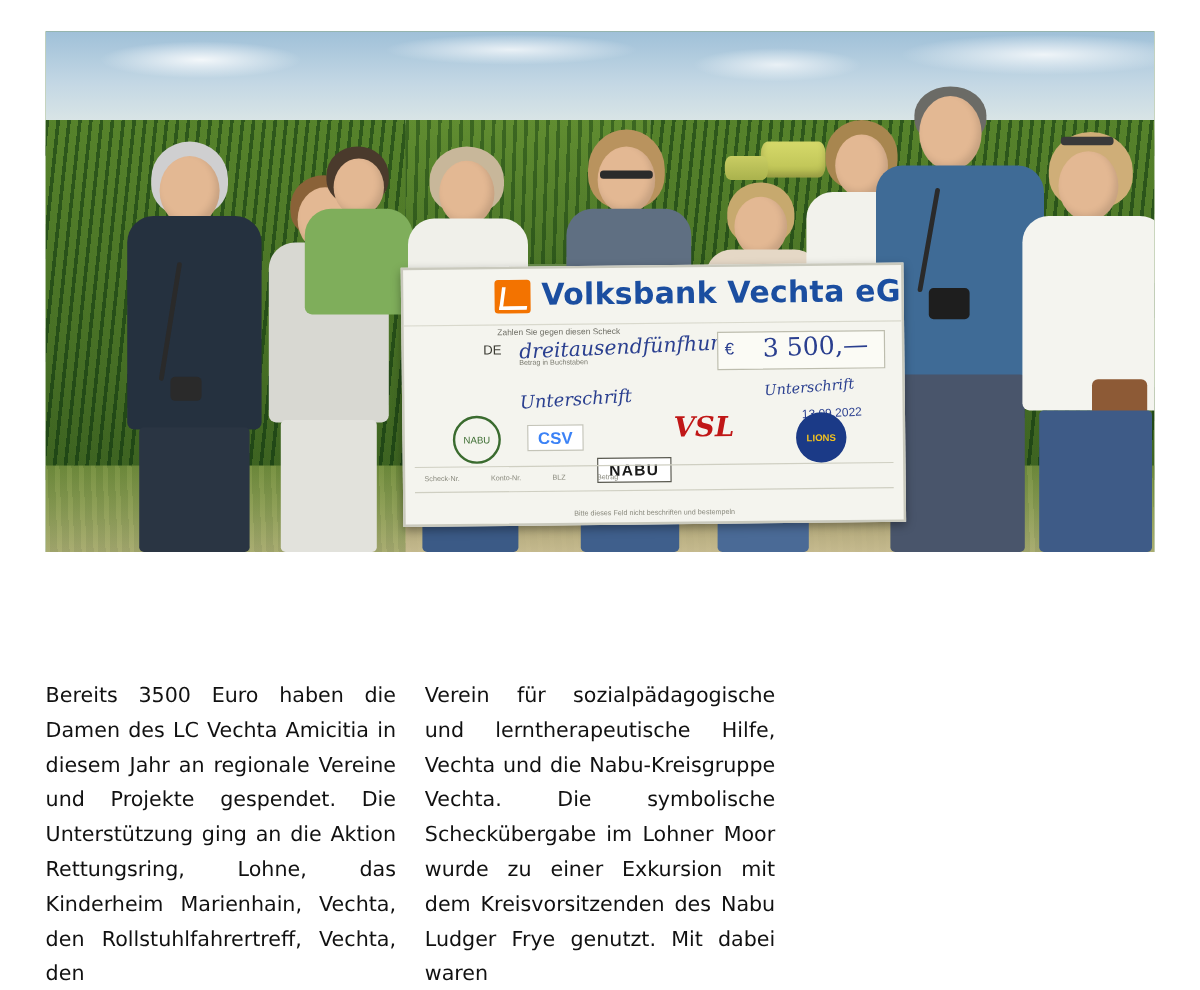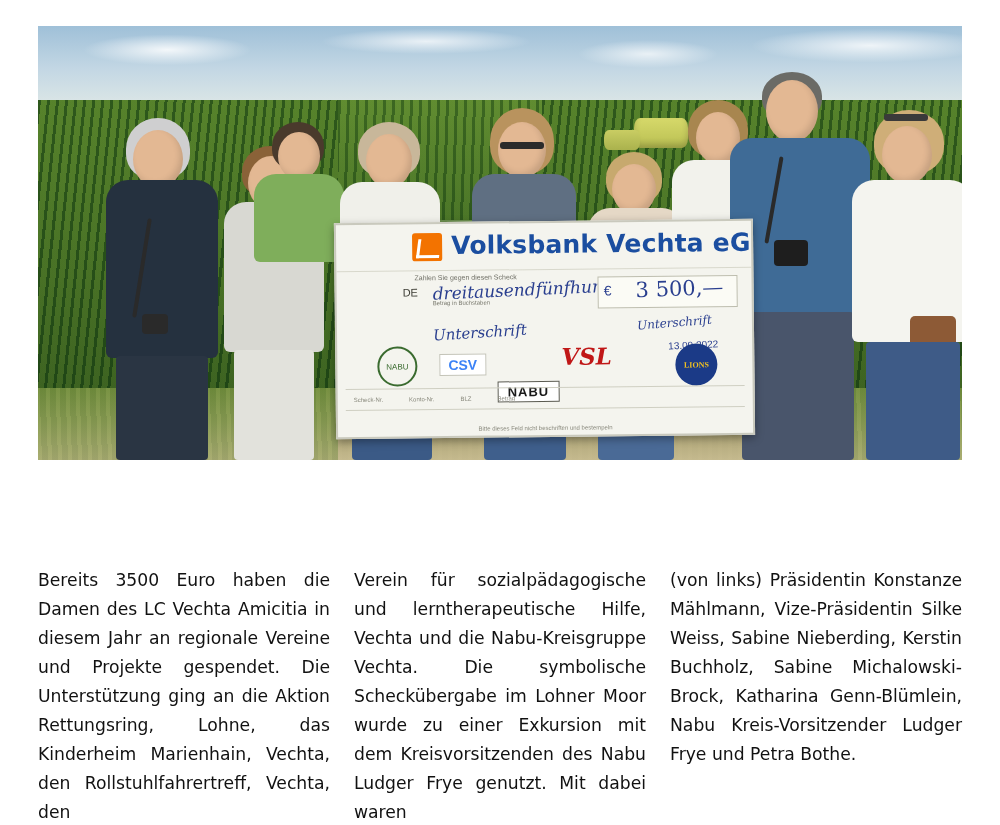--- a/index.html
+++ b/index.html
@@ -482,21 +482,21 @@
         <div class="sig2">Unterschrift</div>
         <div class="date-hand">13.09.2022</div>
 
         <div class="logo-row">
           <div class="lg" style="left:0; top:14px;">
             <div class="lg-circle">NABU</div>
           </div>
           <div class="lg lg-csv" style="left:62px; top:22px;">CSV</div>
           <div class="lg lg-vsl" style="left:184px; top:12px;">VSL</div>
           <div class="lg lg-nabu" style="left:120px; top:50px;">NABU</div>
-          <div class="lg lg-lions" style="left:298px; top:14px;font-family:Liberation Serif, serif;">LIONS</div>
+          <div class="lg lg-lions" style="left:286px; top:14px;">LIONS</div>
         </div>
 
         <div class="cheque-bottom">
           <span>Scheck-Nr.</span>
           <span>Konto-Nr.</span>
           <span>BLZ</span>
           <span>Betrag</span>
         </div>
         <div class="cheque-foot">Bitte dieses Feld nicht beschriften und bestempeln</div>
       </div>
@@ -505,17 +505,16 @@
 
 
   <div class="cols">
     <div class="col">
       <p>Bereits 3500 Euro haben die Damen des LC Vechta Amicitia in diesem Jahr an regionale Vereine und Projekte gespendet. Die Unterstützung ging an die Aktion Rettungsring, Lohne, das Kinderheim Marienhain, Vechta, den Rollstuhlfahrertreff, Vechta, den</p>
     </div>
     <div class="col">
       <p>Verein für sozialpädagogische und lerntherapeutische Hilfe, Vechta und die Nabu-Kreisgruppe Vechta. Die symbolische Scheckübergabe im Lohner Moor wurde zu einer Exkursion mit dem Kreisvorsitzenden des Nabu Ludger Frye genutzt. Mit dabei waren</p>
     </div>
     <div class="col">
-      <p>(von links) Präsidentin Konstanze Mählmann, Vize-Präsidentin Silke Weiss, Sabine Nieberding, Kerstin Buchholz, Sabine Michalowski-Brock, Katharina Genn-Blümlein, Nabu Kreis-Vorsitzender Ludger Frye und Petra Bothe.</p>
     </div>
   </div>
 
 </div>
 
 </body></html>

